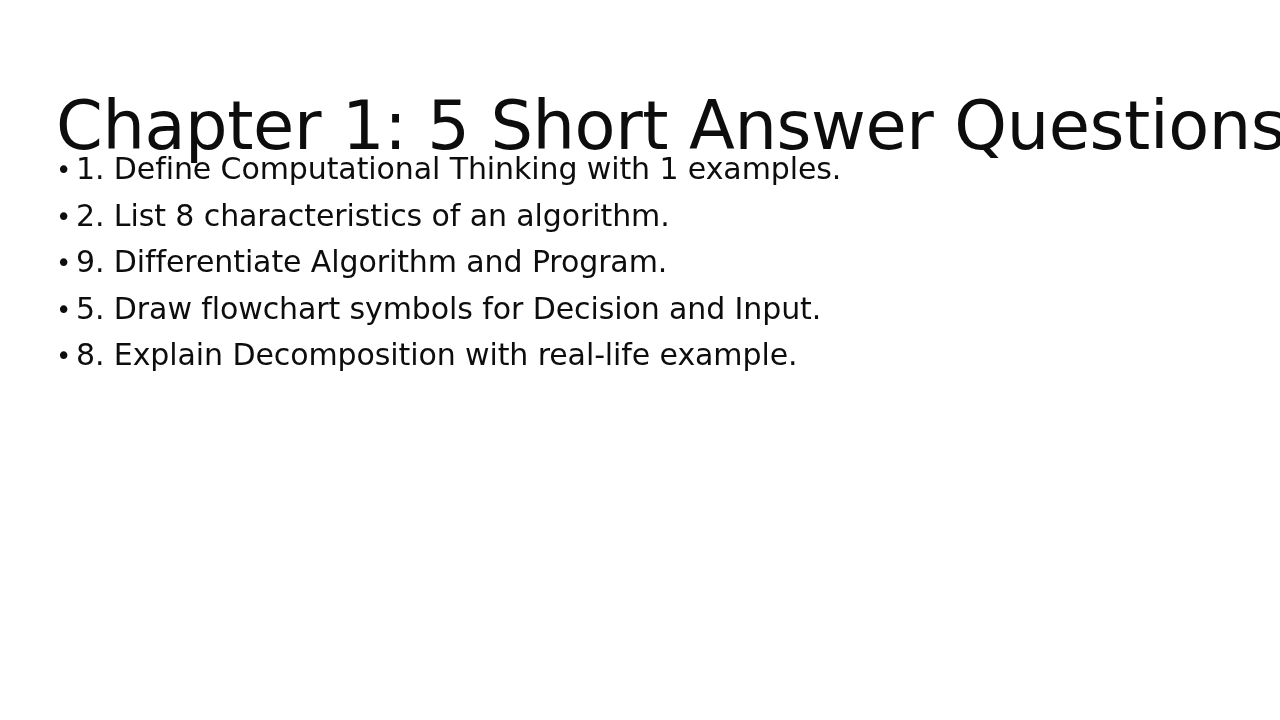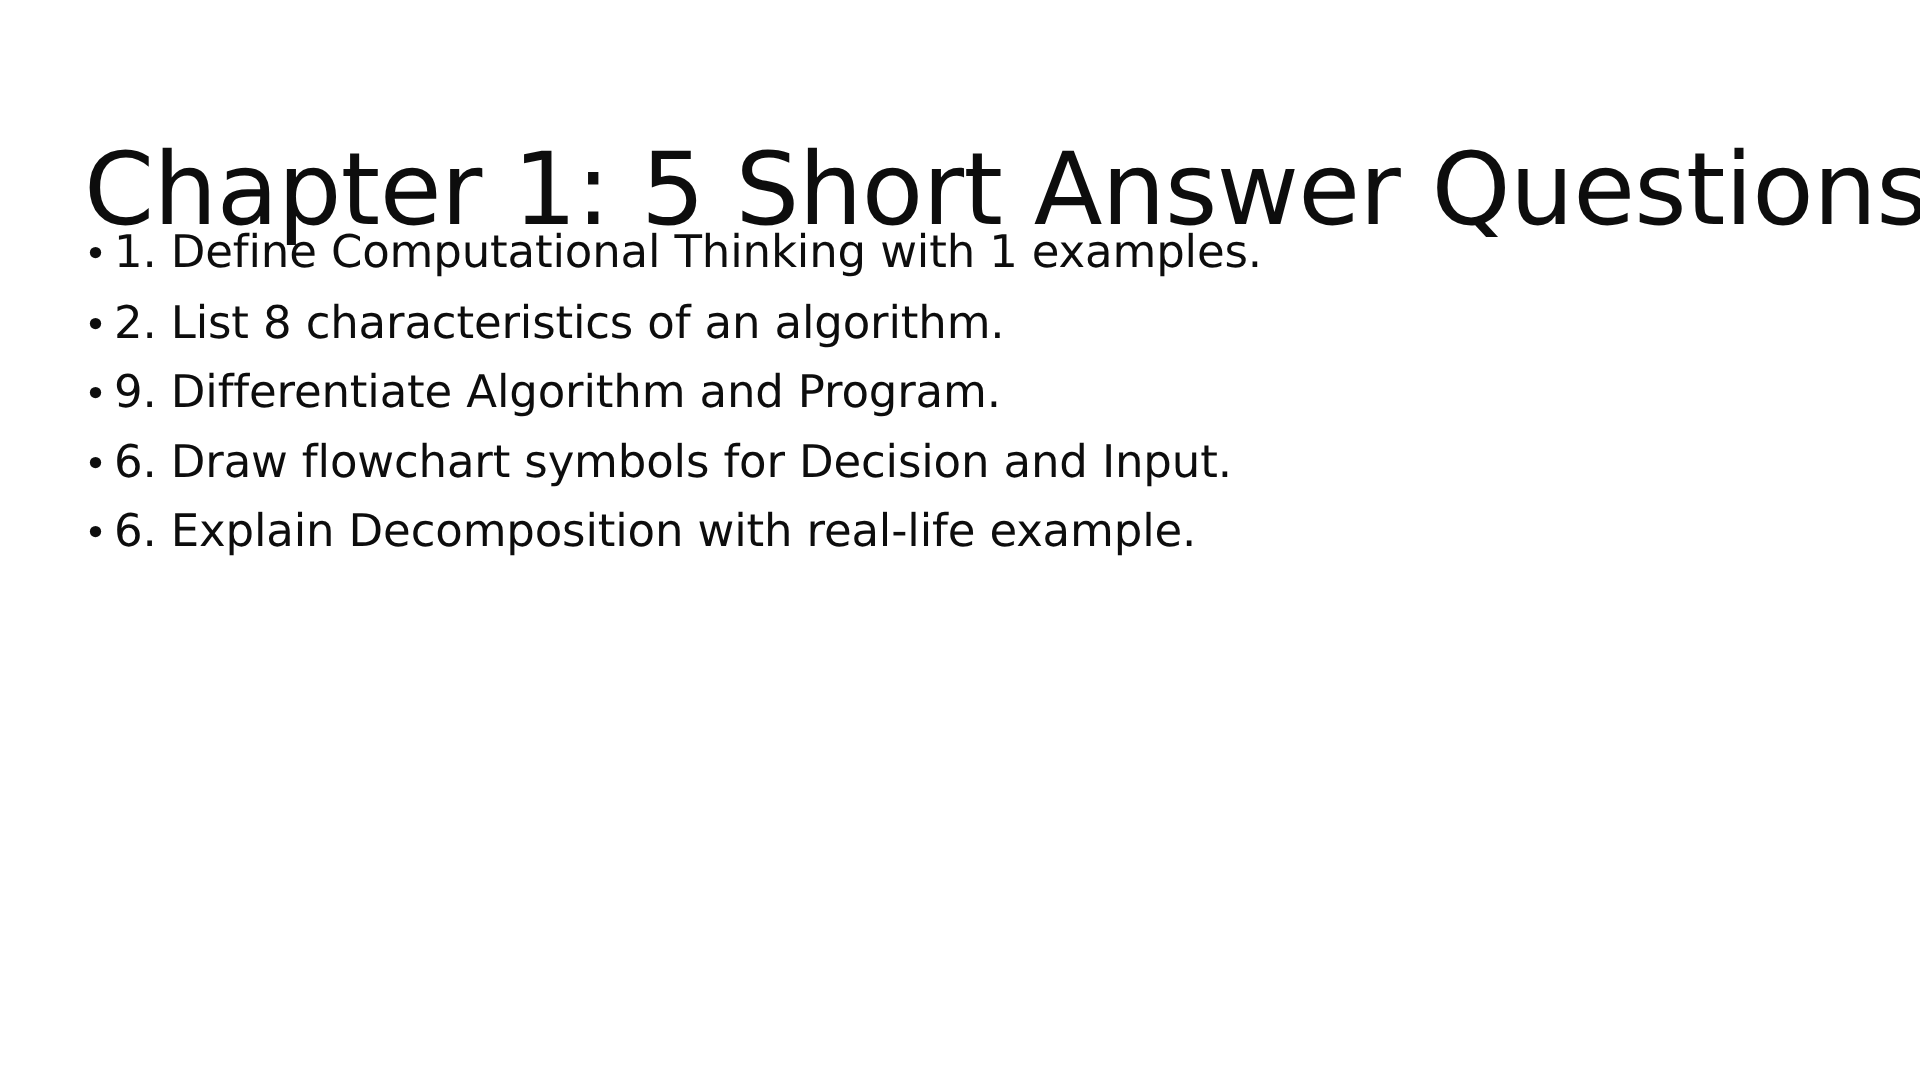--- a/index.html
+++ b/index.html
@@ -94,23 +94,23 @@
       <span class="bullet-text">2. List 8 characteristics of an algorithm.</span>
     </li>
 
     <li class="bullet-item">
       <span class="bullet-marker">•</span>
       <span class="bullet-text">9. Differentiate Algorithm and Program.</span>
     </li>
 
     <li class="bullet-item">
       <span class="bullet-marker">•</span>
-      <span class="bullet-text">6. Draw flowchart symbols for Decision and Input.</span>
+      <span class="bullet-text">5. Draw flowchart symbols for Decision and Input.</span>
     </li>
 
     <li class="bullet-item">
       <span class="bullet-marker">•</span>
-      <span class="bullet-text">6. Explain Decomposition with real-life example.</span>
+      <span class="bullet-text">8. Explain Decomposition with real-life example.</span>
     </li>
 
   </ul>
 
 </div>
 
 </body></html>

